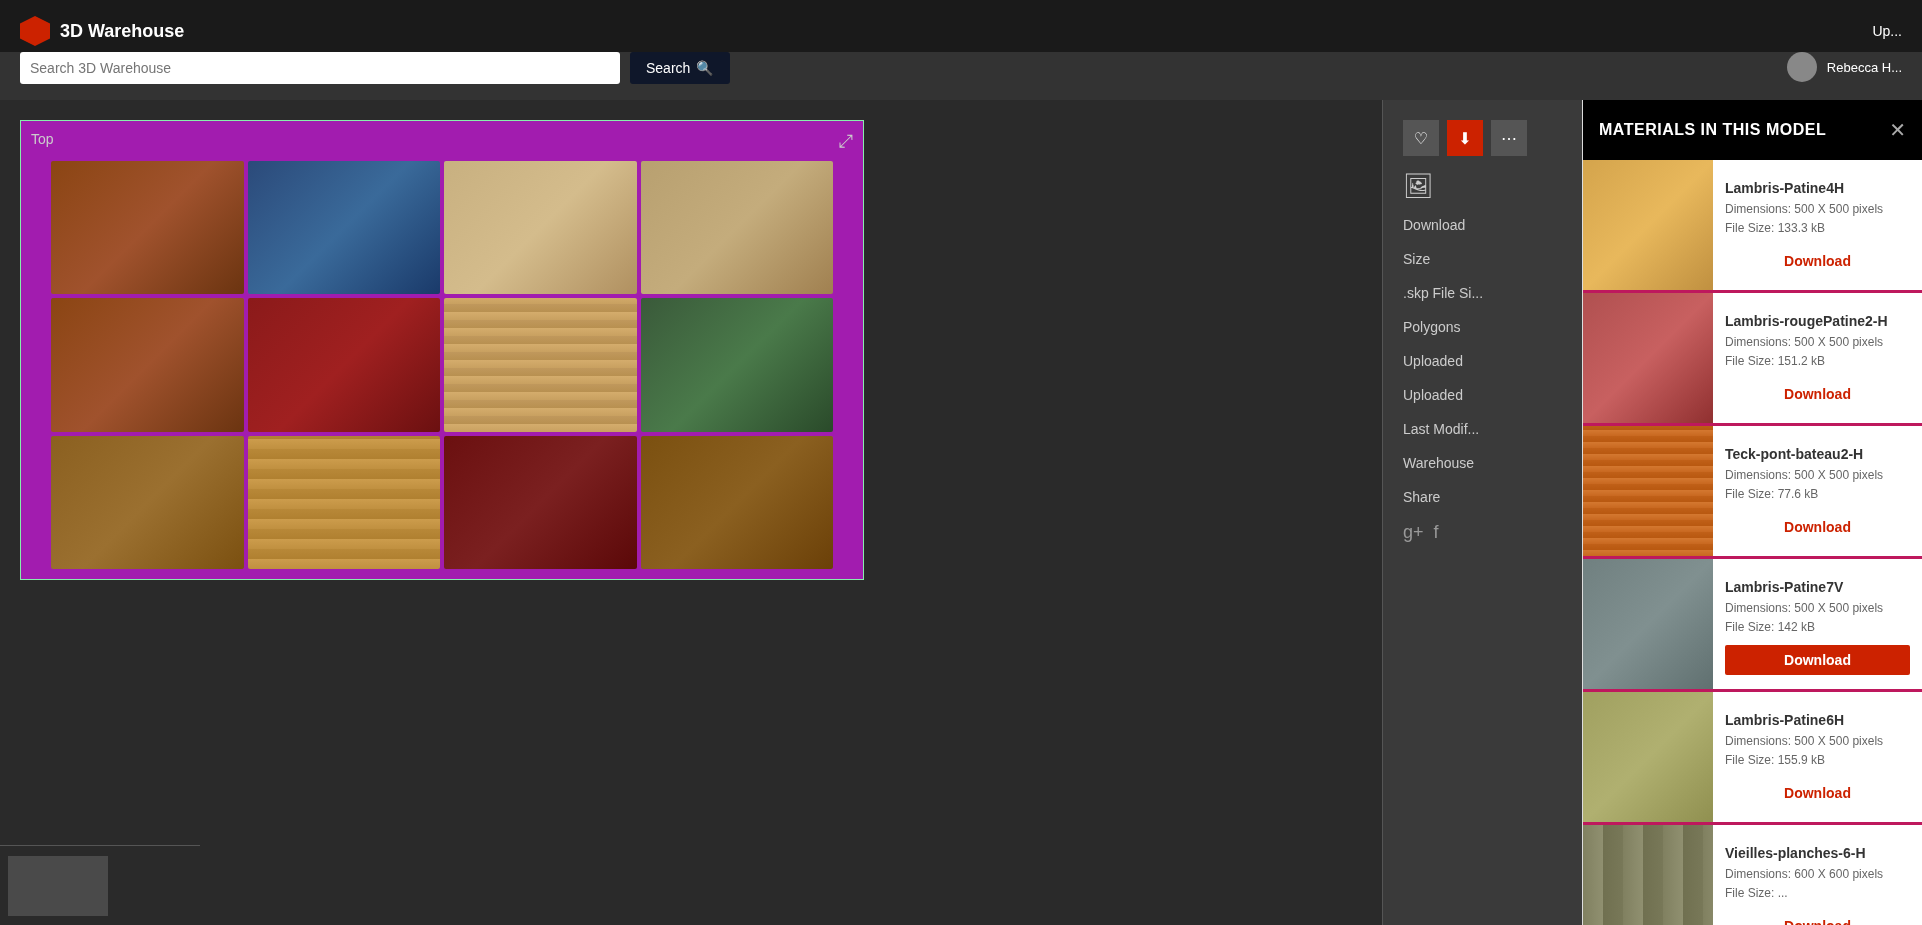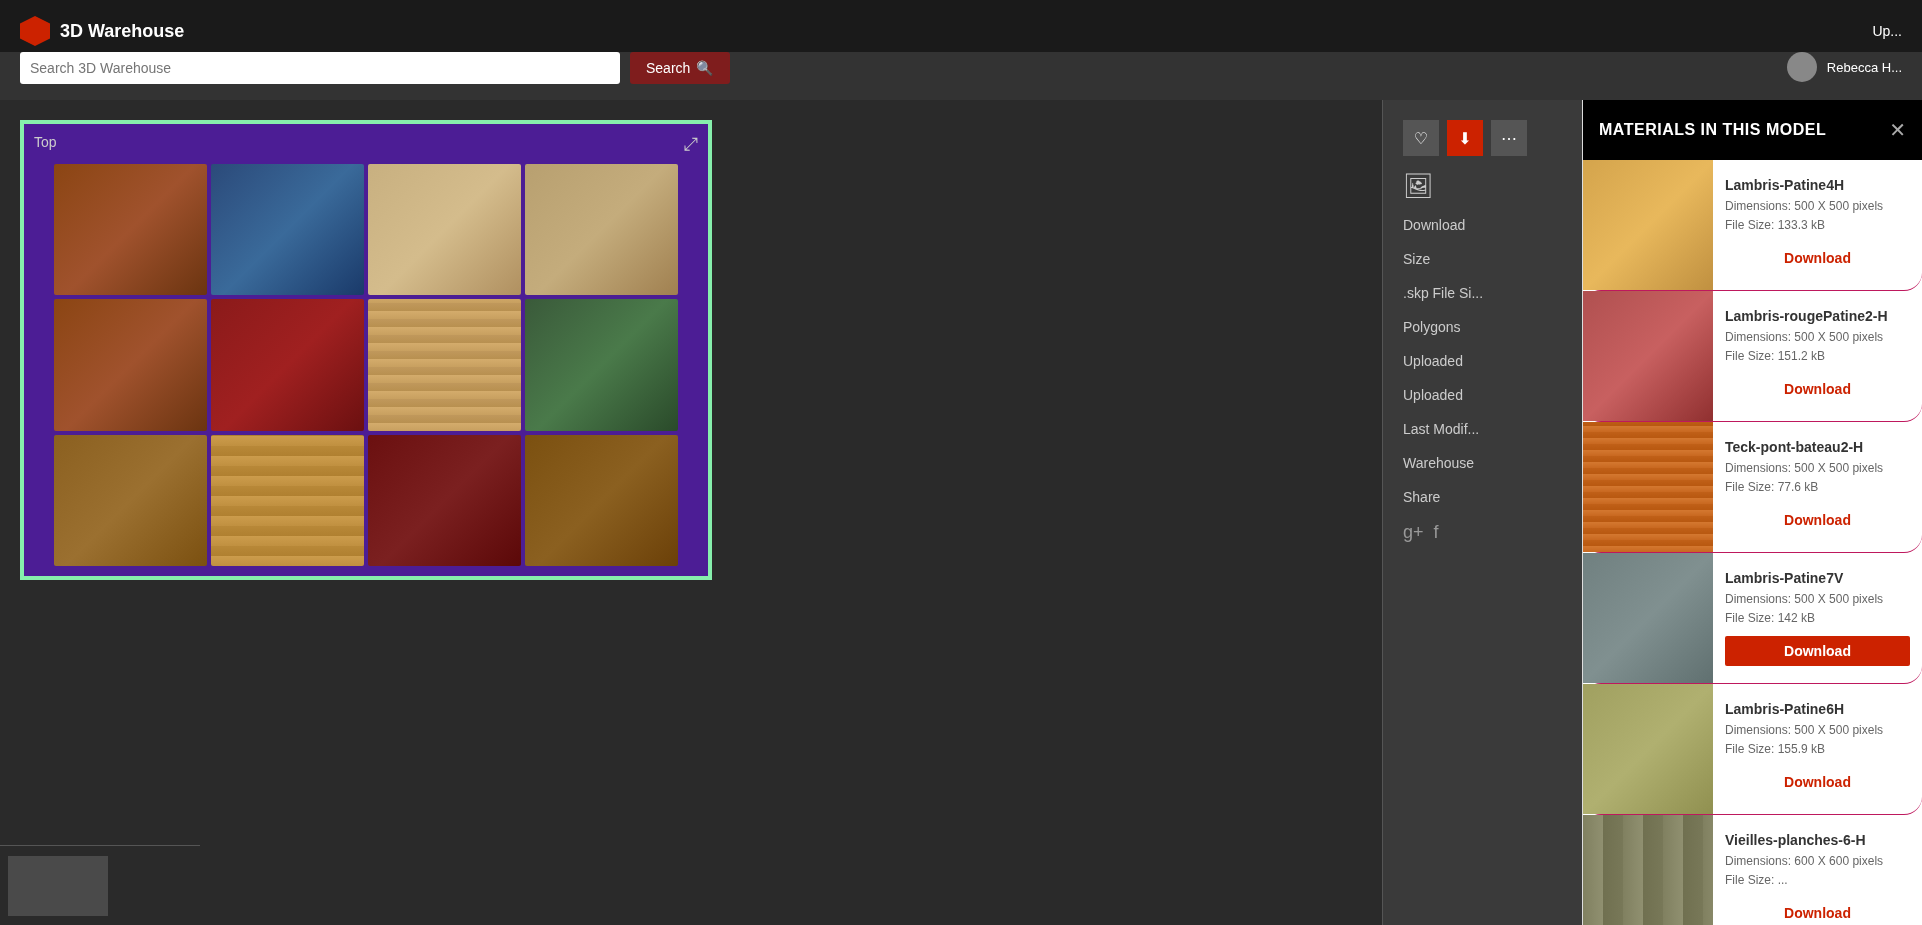--- a/index.html
+++ b/index.html
@@ -21,21 +21,21 @@
     
     .search-bar {
       position: absolute; top: 52px; left: 0; right: 0; height: 48px;
       background: #333; display: flex; align-items: flex-start; padding: 0 20px; gap: 10px; z-index: 10;
     }
     .search-input {
       flex: 1; max-width: 600px; height: 32px; background: #fff; border: none;
       border-radius: 3px; padding: 0 10px; font-size: 14px; color: #666;
     }
     .search-button {
-      height: 32px; padding: 0 16px; background: #7f1d1d; color: white; border: none;
+      height: 32px; padding: 0 16px; background: #0f172a; color: white; border: none;
       border-radius: 3px; cursor: pointer; font-size: 14px; display: flex; align-items: center; gap: 6px;
     }
     .user-area {
       margin-left: auto; display: flex; align-items: center; gap: 10px; color: white;
     }
     .avatar { width: 30px; height: 30px; border-radius: 50%; background: #888; }
 
     
     .main-content {
       position: absolute; top: 100px; left: 0; right: 0; bottom: 0;
@@ -45,21 +45,21 @@
     
     .left-panel {
       flex: 1; padding: 20px; overflow: hidden; position: relative;
     }
     .page-title {
       font-size: 28px; color: #ccc; margin-bottom: 20px; font-weight: 300;
     }
 
     
     .model-viewer {
-      width: 692px; height: 460px; background: #4c1d95; border: 4px solid #86efac; position: relative; overflow: hidden;
+      width: 844px; height: 460px; background: #a21caf; border: 1px solid #86efac; position: relative; overflow: hidden;
     }
     .model-viewer-label {
       position: absolute; top: 10px; left: 10px; color: #ccc; font-size: 14px;
     }
     .model-expand {
       position: absolute; top: 10px; right: 10px; color: #ccc; cursor: pointer; font-size: 18px;
     }
     .model-grid {
       display: grid; grid-template-columns: repeat(4, 1fr); grid-template-rows: repeat(3, 1fr);
       width: 100%; height: 100%; padding: 40px 30px 10px 30px; gap: 4px;
@@ -97,21 +97,21 @@
       display: flex; flex-direction: column; overflow: hidden;
     }
     .materials-header {
       background: #000000; color: white; padding: 18px 16px;
       display: flex; align-items: center; justify-content: space-between; flex-shrink: 0;
     }
     .materials-title { font-size: 16px; font-weight: bold; letter-spacing: 0.5px; }
     .close-btn { color: #aaa; cursor: pointer; font-size: 20px; background: none; border: none; }
     .materials-list { flex: 1; overflow-y: auto; }
     .material-item {
-      display: flex; align-items: center; border-bottom: 1px solid #be185d; min-height: 130px; border-radius: 18px;
+      display: flex; align-items: flex-end; border-bottom: 3px solid #be185d; min-height: 130px;
     }
     .material-thumb {
       width: 130px; flex-shrink: 0; min-height: 130px; object-fit: cover;
     }
     .material-info {
       flex: 1; padding: 14px 12px; display: flex; flex-direction: column; justify-content: space-between;
     }
     .material-name { font-size: 14px; font-weight: bold; color: #333; margin-bottom: 4px; }
     .material-dims { font-size: 12px; color: #666; line-height: 1.6; }
     .download-btn {

